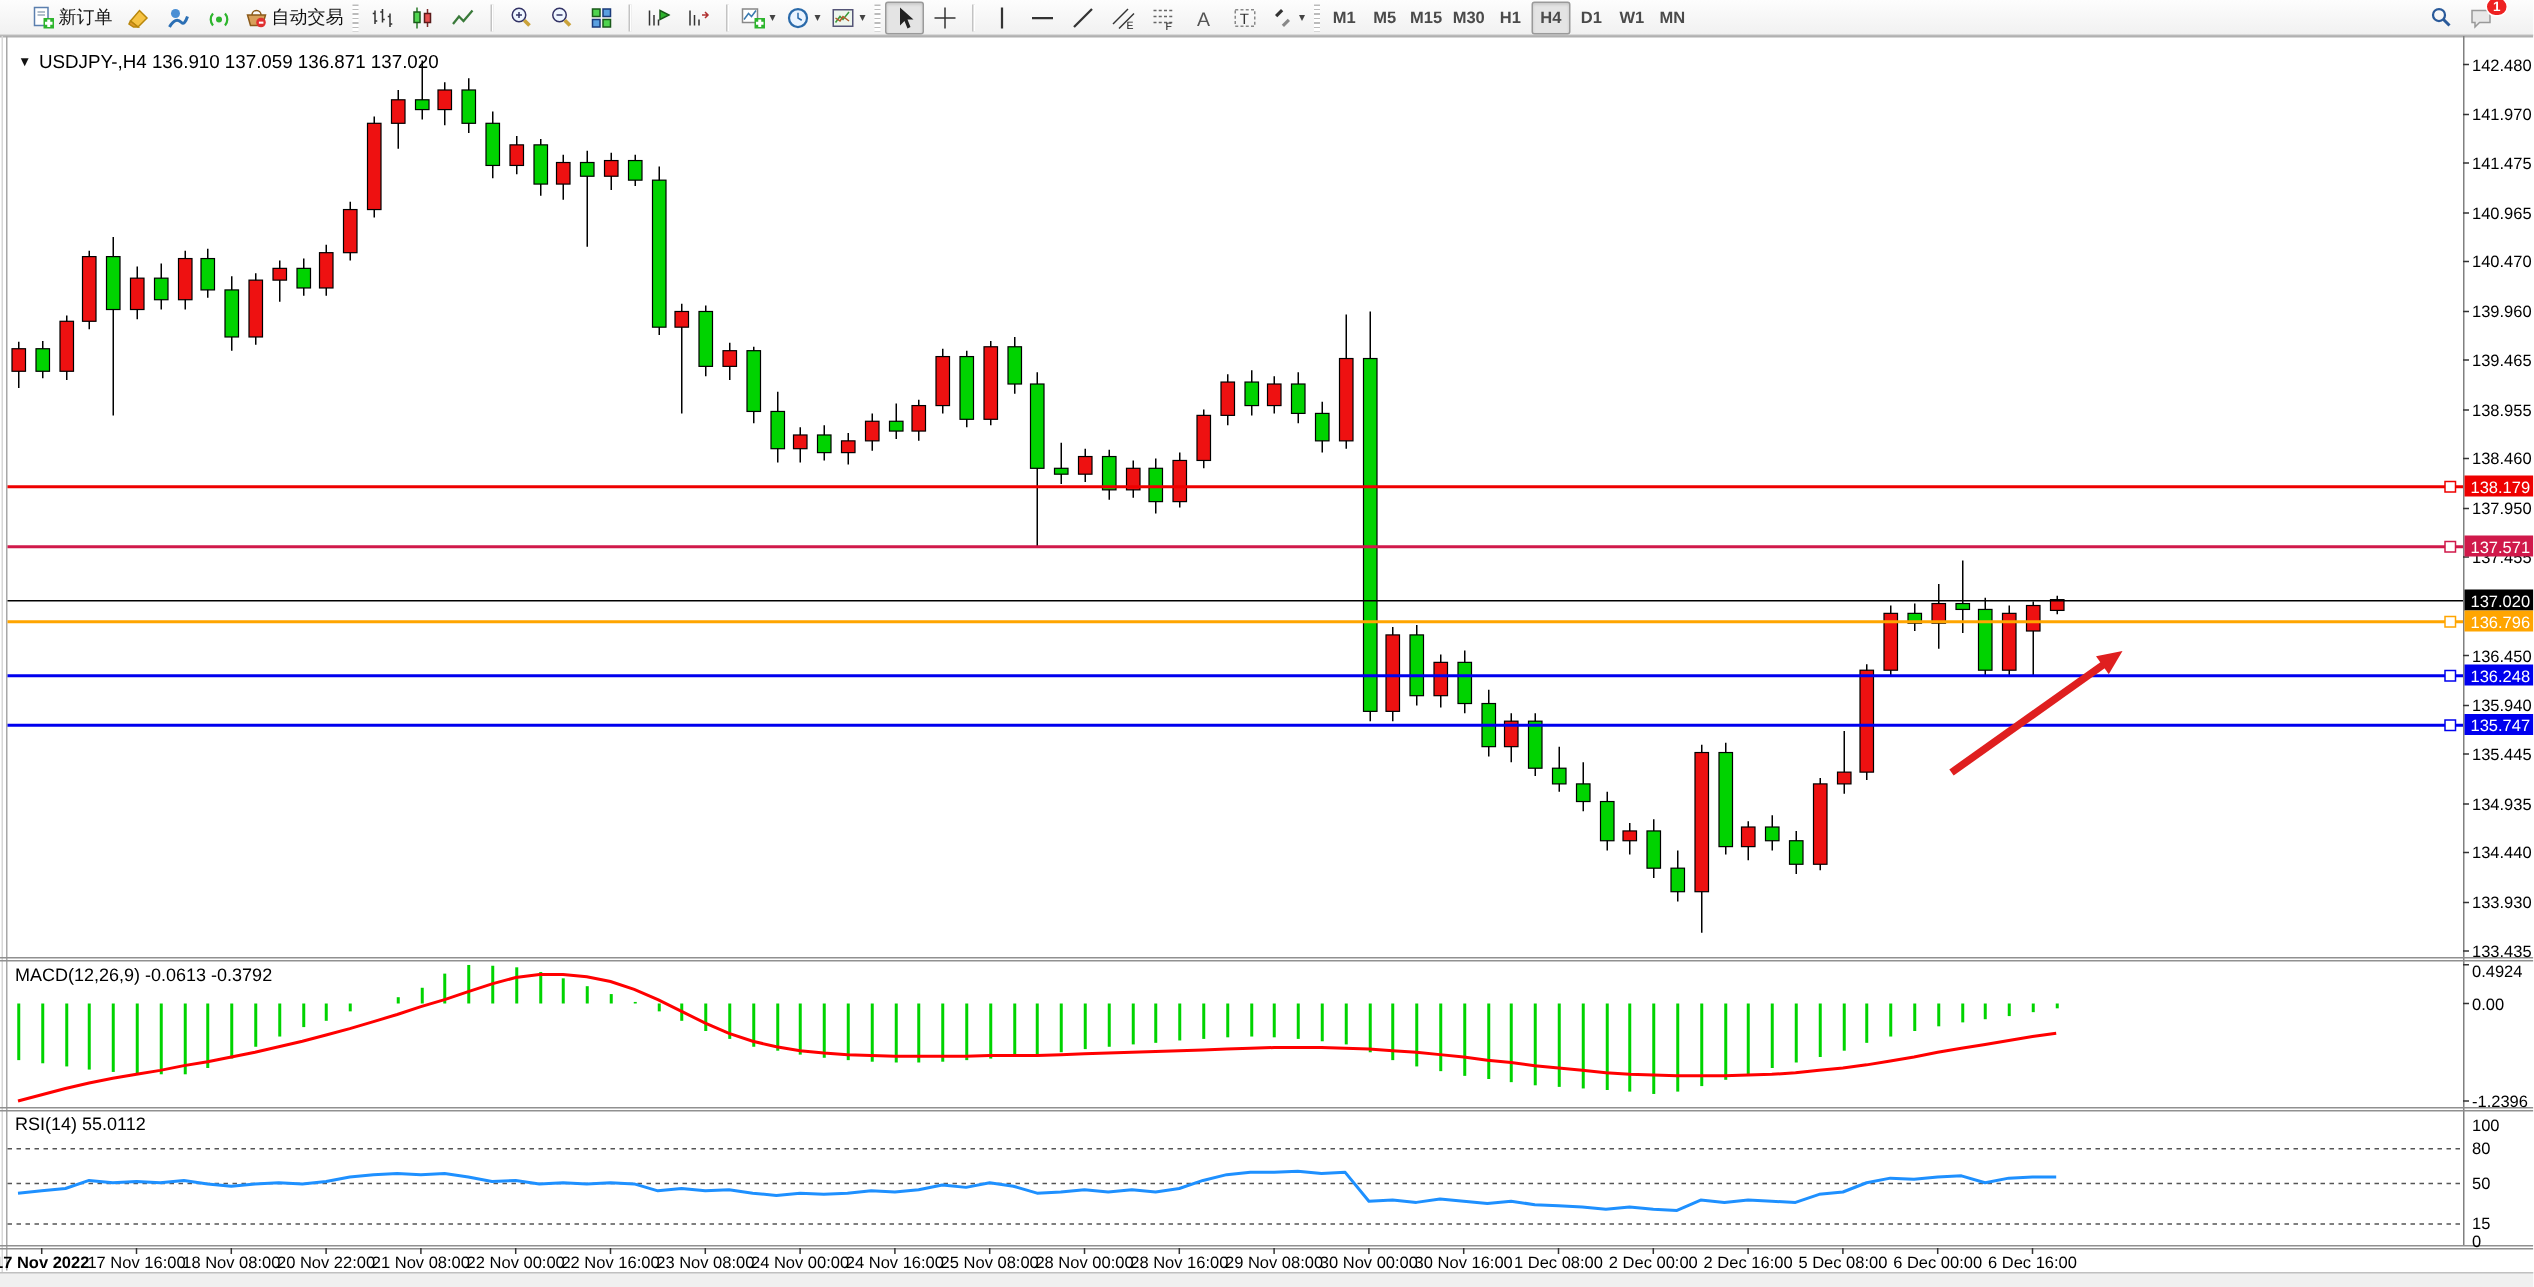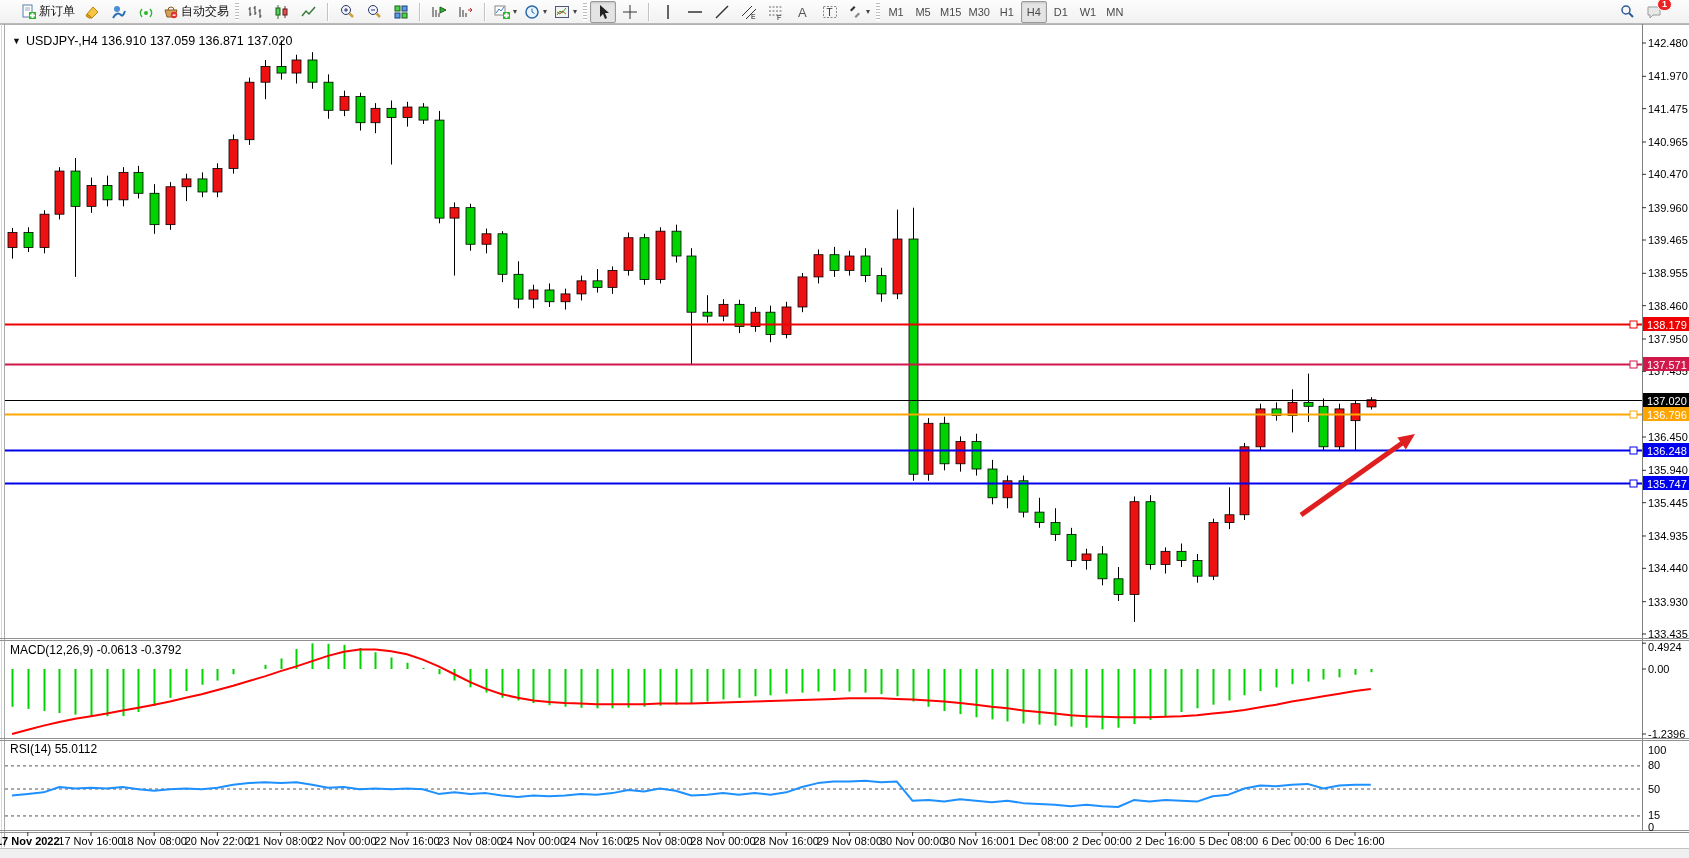--- a/index.html
+++ b/index.html
@@ -5,21 +5,21 @@
   html,body{margin:0;padding:0;width:1689px;height:858px;overflow:hidden;background:#fff;
     font-family:"Liberation Sans",sans-serif;-webkit-font-smoothing:none;}
   
   #toolbar{height:23px;background:linear-gradient(#fdfdfd,#f1f1f1);border-bottom:1px solid #b9b9b9;
     display:flex;align-items:center;padding:0 18px;gap:1px;font-size:12px;color:#222;}
   .tbtn{height:20px;min-width:20px;display:flex;align-items:center;justify-content:center;
     padding:0 2px;border:1px solid transparent;border-radius:2px;gap:2px;}
   .tbtn.pressed{border-color:#9a9a9a;background:#e4e4e4;box-shadow:inset 0 1px 2px #00000022;}
   .tsep{width:1px;height:18px;background:#c3c3c3;border-right:1px solid #fff;margin:0 4px;}
   .grip{width:4px;height:18px;margin:0 2px;background:repeating-linear-gradient(#bbb 0 1px,#fff 1px 3px);}
-  .tflabel{font-size:11px;font-weight:normal;color:#4a4a4a;letter-spacing:0;}
+  .tflabel{font-size:11px;font-weight:bold;color:#4a4a4a;letter-spacing:0;}
   .zhtext{font-size:12px;color:#111;white-space:nowrap;}
   .dd{font-size:8px;color:#444;margin-left:1px;}
   .badge{position:absolute;top:-4px;right:-6px;background:#e22;color:#fff;border-radius:8px;
     font-size:9px;font-weight:bold;padding:0 4px;line-height:11px;border:1px solid #fff;}
   .spacer{flex:1;}
   svg.icon{display:block;}
   
   #chartwrap{position:relative;width:1689px;height:824px;background:#fff;}
   #chartsvg{position:absolute;left:0;top:0;}
   #statusbar{height:10px;background:#f0f0f0;border-top:1px solid #c0c0c0;}

